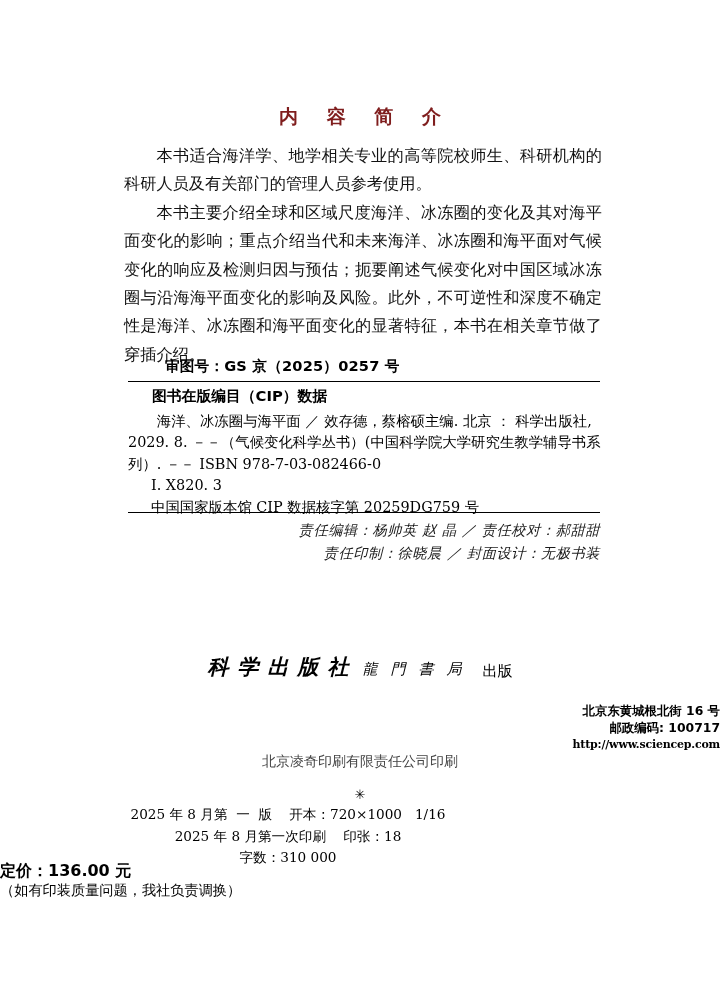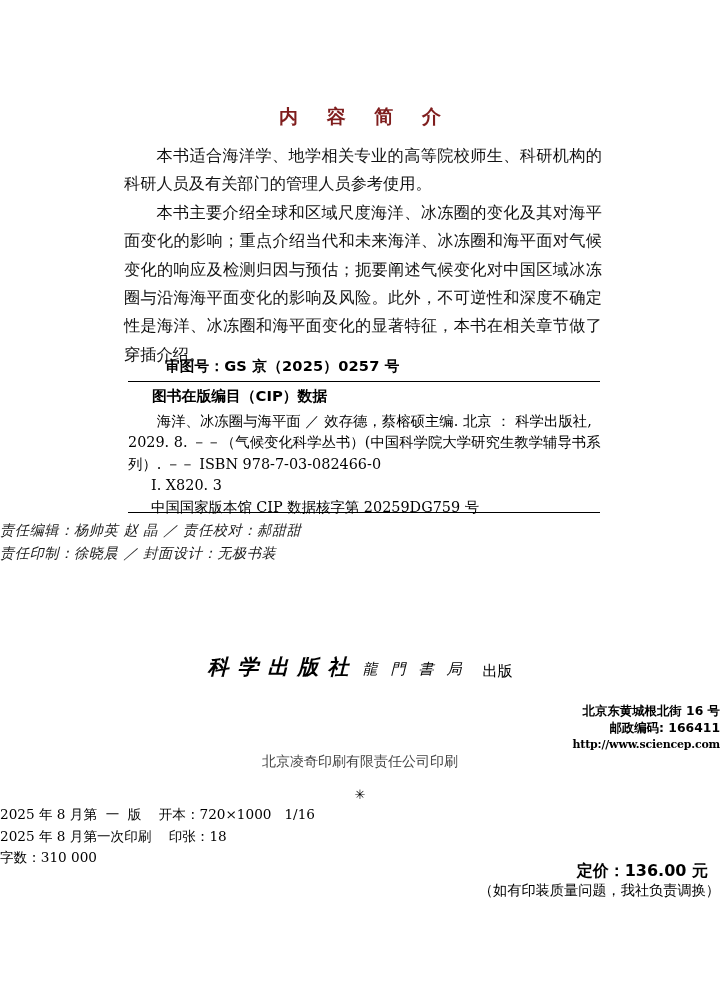--- a/index.html
+++ b/index.html
@@ -100,21 +100,21 @@
   .cip-body .l { display: block; white-space: nowrap; }
   .cip-body .l.indent1 { text-indent: 2em; }
   .cip-body .l.indent2 { text-indent: 1.6em; }
 
   
   .credits {
     position: absolute;
     left: 0;
     top: 519px;
     width: 600px;
-    text-align: left;
+    text-align: right;
     font-family: "DejaVu Serif", "Liberation Serif", serif;
     font-style: italic;
     font-size: 14.2px;
     line-height: 23px;
     letter-spacing: 0.6px;
     color: #1a1a1a;
   }
   .credits span { display: block; }
 
   
@@ -218,42 +218,43 @@
     font-size: 13px;
     font-weight: bold;
   }
 
   
   .specs {
     position: absolute;
     left: 0;
     top: 804px;
     width: 576px;
+    text-align: center;
     font-family: "DejaVu Serif", "Liberation Serif", serif;
     font-size: 13.6px;
     line-height: 21.5px;
   }
   .specs span { display: block; white-space: pre; }
 
   .price {
     position: absolute;
     left: 0;
     top: 861px;
     width: 708px;
-    text-align: right;
+    text-align: left;
     font-family: "DejaVu Sans", "Liberation Sans", sans-serif;
     font-weight: bold;
     font-size: 16px;
   }
   .notice {
     position: absolute;
     left: 0;
     top: 881px;
     width: 720px;
-    text-align: right;
+    text-align: left;
     font-family: Liberation Sans, sans-serif;
     font-size: 14.2px;
   }
 </style>
 </head>
 <body>
 
 <div class="page">
 
   <div class="section-title">内 容 简 介</div>
@@ -288,21 +289,21 @@
     <span class="logo-inner">
       <span class="logo-stack">
         <span class="logo-main">科学出版社</span>
         <span class="logo-sub">龍門書局</span>
       </span><span class="logo-side">出版</span>
     </span>
   </div>
 
   <div class="imprint">
     <div class="addr">北京东黄城根北街 16 号</div>
-    <div class="addr">邮政编码: 166411</div>
+    <div class="addr">邮政编码: 100717</div>
     <div class="url">http://www.sciencep.com</div>
   </div>
 
   <div class="printer">北京凌奇印刷有限责任公司印刷</div>
   <div class="star">✳</div>
 
   <div class="specs">
     <span>2025 年 8 月第  一  版    开本：720×1000   1/16</span>
     <span>2025 年 8 月第一次印刷    印张：18</span>
     <span>字数：310 000</span>

